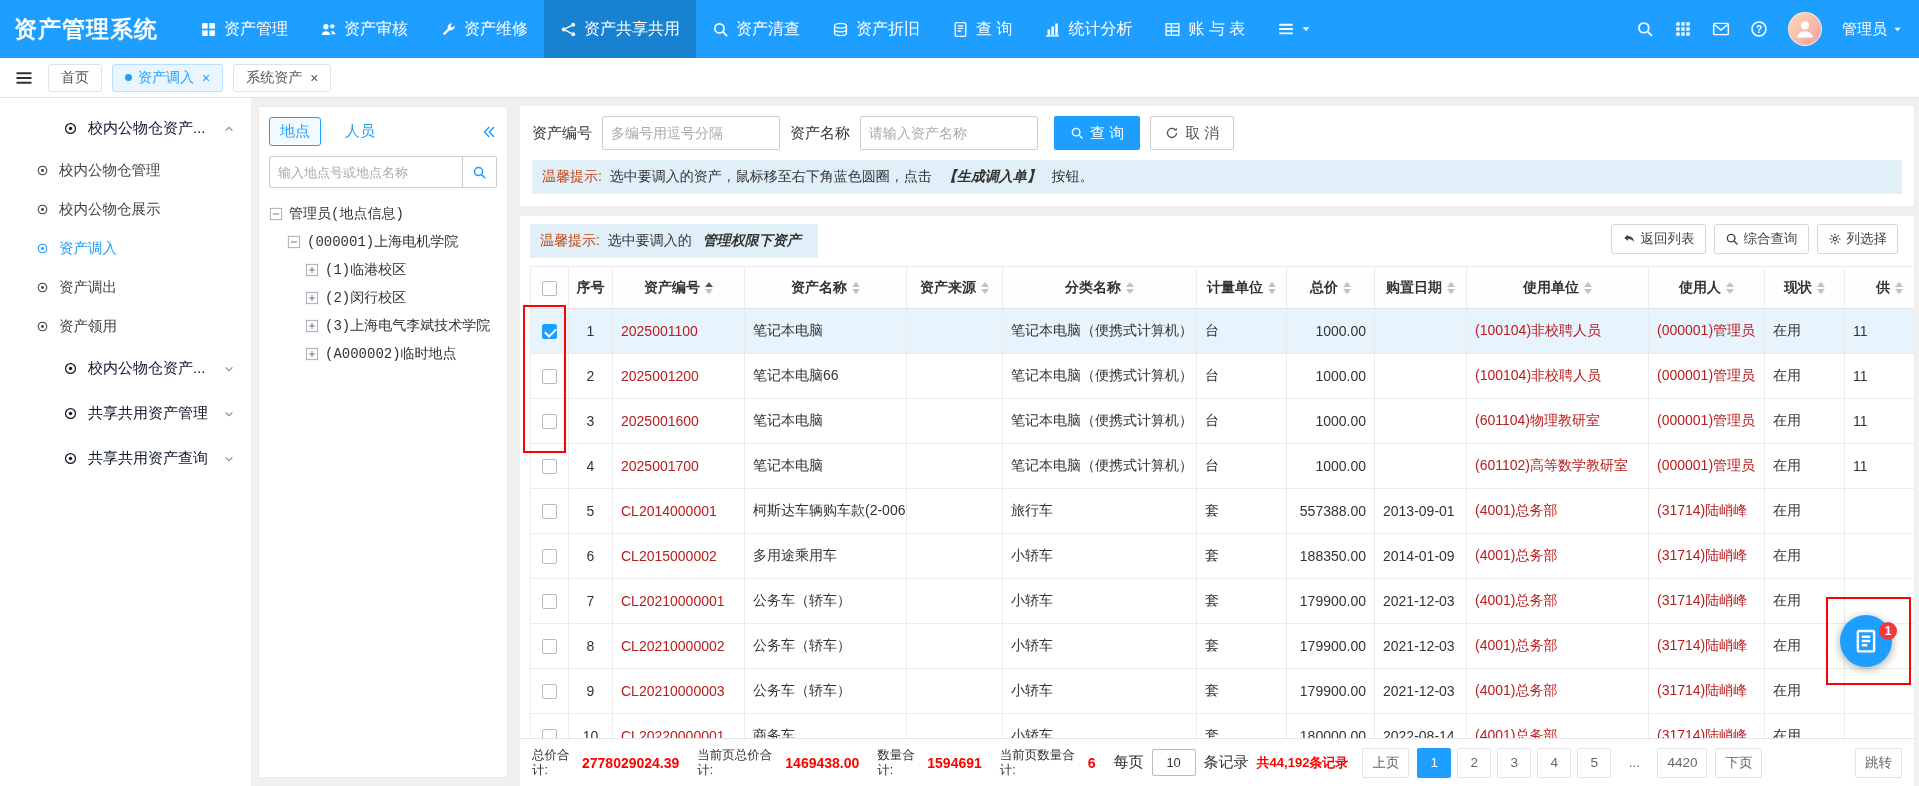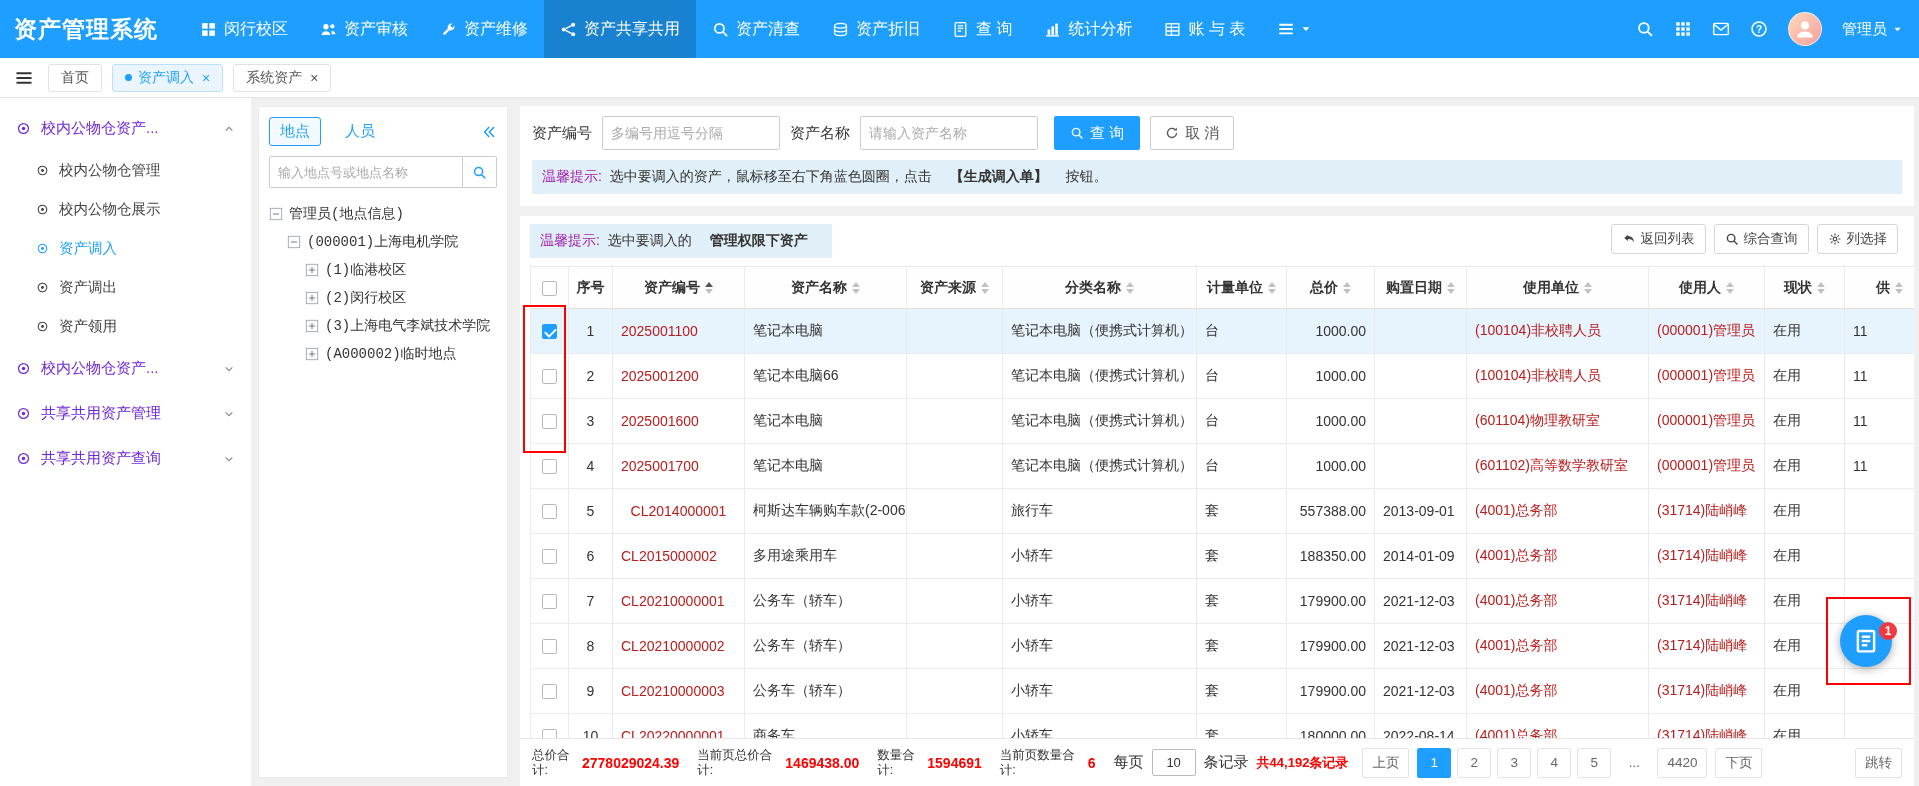--- a/index.html
+++ b/index.html
@@ -25,21 +25,21 @@
   .tabbar { position:absolute; top:58px; left:0; right:0; height:40px; background:#fff; border-bottom:1px solid #e3e3e3; display:flex; align-items:center; gap:14px; padding:0 14px; z-index:2; }
   .hamburger { color:#333; cursor:pointer; display:inline-flex; }
   .tabs { display:flex; gap:10px; }
   .tab { border:1px solid #e2e2e2; border-radius:3px; padding:4px 12px; font-size:14px; color:#555; display:flex; align-items:center; gap:6px; background:#fff; cursor:pointer; white-space:nowrap; }
   .tab.active { color:#1E9FFF; background:#eaf5ff; border-color:#bcdfff; }
   .tab .dot { width:7px; height:7px; border-radius:50%; background:#1E9FFF; }
   .tab .x { margin-left:2px; font-size:14px; line-height:1; cursor:pointer; }
 
   
   .sidebar { position:absolute; top:98px; left:0; width:251px; bottom:0; background:#fff; padding-top:8px; overflow:hidden; z-index:1; }
-  .side-group { display:flex; align-items:center; gap:10px; padding:13px 16px; font-size:15px; color:#6d28d9; cursor:pointer; white-space:nowrap; }
+  .side-group { display:flex; align-items:center; gap:10px; padding:13px 16px; font-size:15px; color:#0f172a; cursor:pointer; white-space:nowrap;margin-left:47px; }
   .side-group .chev { margin-left:auto; color:#888; display:inline-flex; }
   .side-child { display:flex; align-items:center; gap:10px; padding:10px 16px 10px 36px; font-size:14.5px; color:#444; cursor:pointer; white-space:nowrap; }
   .side-child.active { color:#1E9FFF; }
 
   
   .tree-panel { position:absolute; top:106px; left:258px; width:250px; bottom:8px; background:#fff; border:1px solid #ececec; padding:10px 10px; overflow:hidden; z-index:1; }
   .tree-tabs { display:flex; align-items:center; }
   .tabs-inner { display:flex; align-items:center; gap:14px; }
   .tree-tab { font-size:15px; color:#1E9FFF; padding:4px 10px; cursor:pointer; }
   .tree-tab.active { border:1px solid #1E9FFF; border-radius:3px; background:#f3faff; }
@@ -57,22 +57,22 @@
   .main { position:absolute; top:98px; left:514px; right:0; bottom:0; }
   .card { background:#fff; }
   .card1 { position:absolute; top:8px; left:6px; right:5px; height:100px; padding:10px 12px; }
   .form-row { display:flex; align-items:center; gap:10px; }
   .form-row label { font-size:15px; color:#333; white-space:nowrap; }
   .inp { width:178px; height:34px; border:1px solid #ccc; border-radius:2px; padding:0 8px; font-size:14px; color:#333; outline:none; }
   .inp::placeholder { color:#aaa; }
   .btn-primary { height:34px; background:#1E9FFF; color:#fff; border:none; border-radius:2px; padding:0 16px; font-size:15px; display:flex; align-items:center; gap:6px; cursor:pointer; margin-left:6px; }
   .btn-plain { height:34px; background:#fff; color:#555; border:1px solid #ccc; border-radius:2px; padding:0 14px; font-size:15px; display:flex; align-items:center; gap:6px; cursor:pointer; }
   .notice { margin-top:10px; background:#e1eff9; padding:8px 10px; font-size:14px; color:#333; }
-  .notice .tip { color:#a21caf; margin-right:4px; }
-  .notice b { margin:0 14px; }
+  .notice .tip { color:#c2410c; margin-right:4px; }
+  .notice b { margin:0 7px;font-style:italic; }
 
   .card2 { position:absolute; top:118px; left:6px; right:5px; bottom:0; padding:8px 10px 0 10px; }
   .grid-head { display:flex; align-items:flex-start; }
   .notice2 { display:inline-block; margin-top:0; }
   .toolbar { margin-left:auto; display:flex; gap:8px; padding-right:6px; }
   .tb-btn { height:30px; background:#fff; border:1px solid #d6d6d6; border-radius:3px; padding:0 10px; font-size:13.5px; color:#444; display:flex; align-items:center; gap:5px; cursor:pointer; white-space:nowrap; }
 
   
   .table-wrap { position:absolute; top:50px; left:10px; right:0; bottom:48px; overflow:hidden; }
   table { border-collapse:collapse; table-layout:fixed; width:1404px; background:#fff; }
@@ -125,21 +125,21 @@
           <span class="ic">
             <svg width="17" height="17" viewBox="0 0 16 16" aria-hidden="true">
               <g fill="currentColor">
                 <rect x="2" y="2" width="5.2" height="5.2"></rect>
                 <rect x="8.8" y="2" width="5.2" height="5.2"></rect>
                 <rect x="2" y="8.8" width="5.2" height="5.2"></rect>
                 <rect x="8.8" y="8.8" width="5.2" height="5.2"></rect>
               </g>
             </svg>
           </span>
-          <span>闵行校区</span>
+          <span>资产管理</span>
         </div>
         <div class="nav-item">
           <span class="ic">
             <svg width="17" height="17" viewBox="0 0 16 16" aria-hidden="true">
               <circle cx="5.6" cy="5.4" r="2.5" fill="currentColor"></circle>
               <path d="M1.5 13.2c.3-2.4 2-3.6 4.1-3.6s3.8 1.2 4.1 3.6z" fill="currentColor"></path>
               <circle cx="11.6" cy="5" r="2" fill="currentColor"></circle>
               <path d="M10.6 9.3c2.3 0 3.8 1.1 4 3.2h-3.4" fill="currentColor"></path>
             </svg>
           </span>
@@ -736,21 +736,21 @@
                 <td style="text-align:right"><span>1000.00</span></td>
                 <td style="text-align:left"><span></span></td>
                 <td style="text-align:left"><a class="lnk">(601102)高等数学教研室</a></td>
                 <td style="text-align:left"><a class="lnk">(000001)管理员</a></td>
                 <td style="text-align:left"><span>在用</span></td>
                 <td style="text-align:left"><span>11</span></td>
               </tr>
               <tr class="">
                 <td class="cb-cell"><span class="cb"></span></td>
                 <td style="text-align:center"><span>5</span></td>
-                <td style="text-align:center"><a class="lnk">CL2014000001</a></td>
+                <td style="text-align:left"><a class="lnk">CL2014000001</a></td>
                 <td style="text-align:left"><span>柯斯达车辆购车款(2-0062)</span></td>
                 <td style="text-align:left"><span></span></td>
                 <td style="text-align:left"><span>旅行车</span></td>
                 <td style="text-align:left"><span>套</span></td>
                 <td style="text-align:right"><span>557388.00</span></td>
                 <td style="text-align:left"><span>2013-09-01</span></td>
                 <td style="text-align:left"><a class="lnk">(4001)总务部</a></td>
                 <td style="text-align:left"><a class="lnk">(31714)陆峭峰</a></td>
                 <td style="text-align:left"><span>在用</span></td>
                 <td style="text-align:left"><span></span></td>

